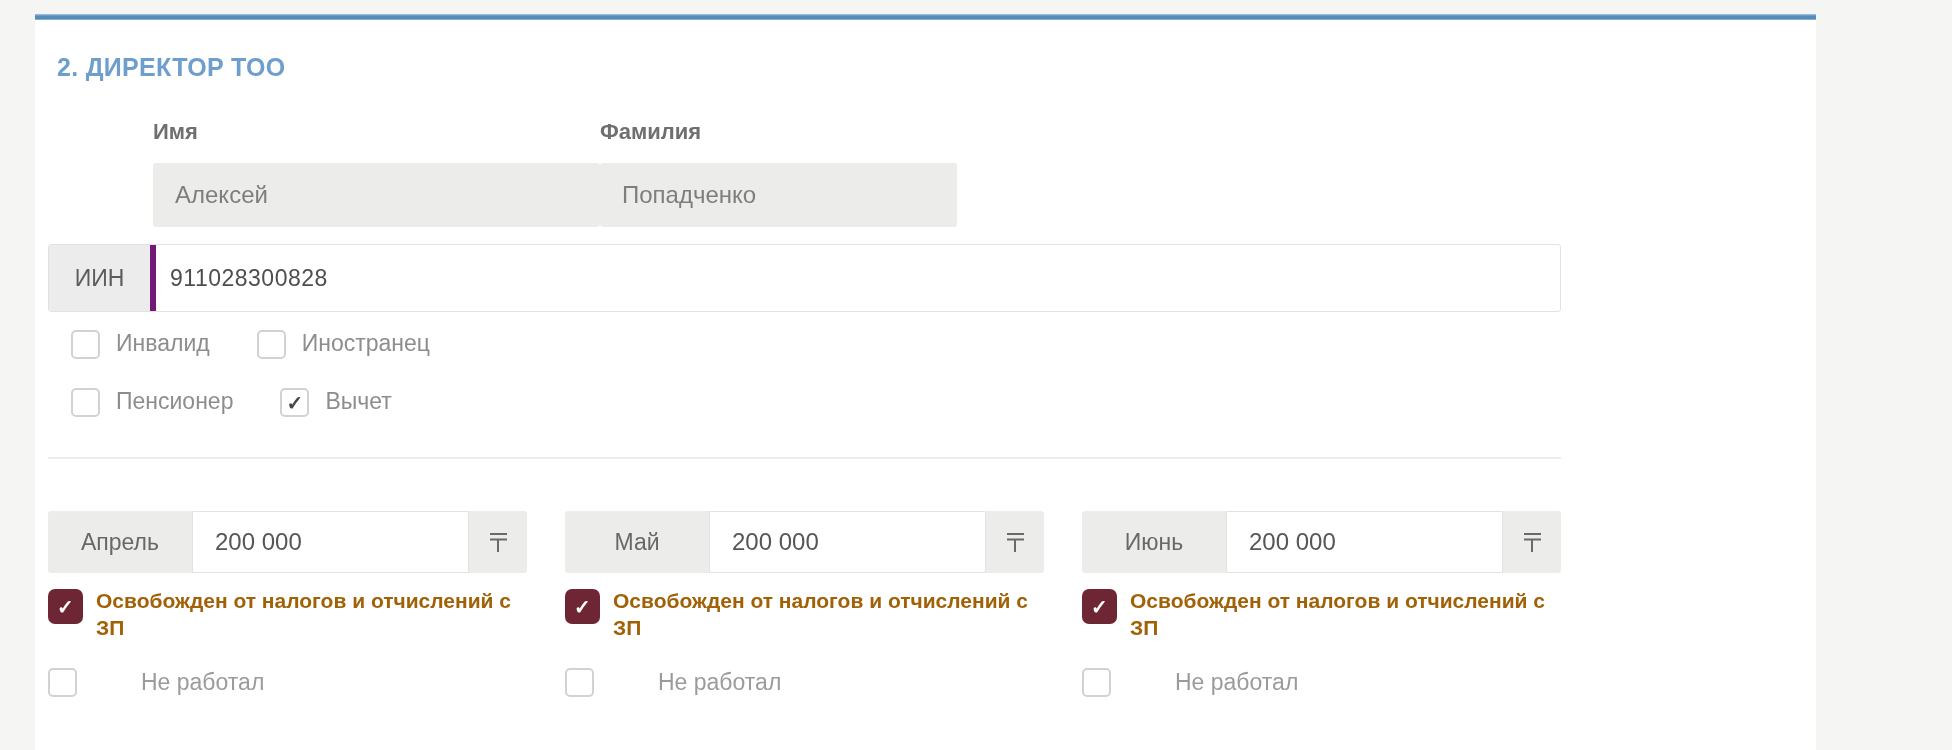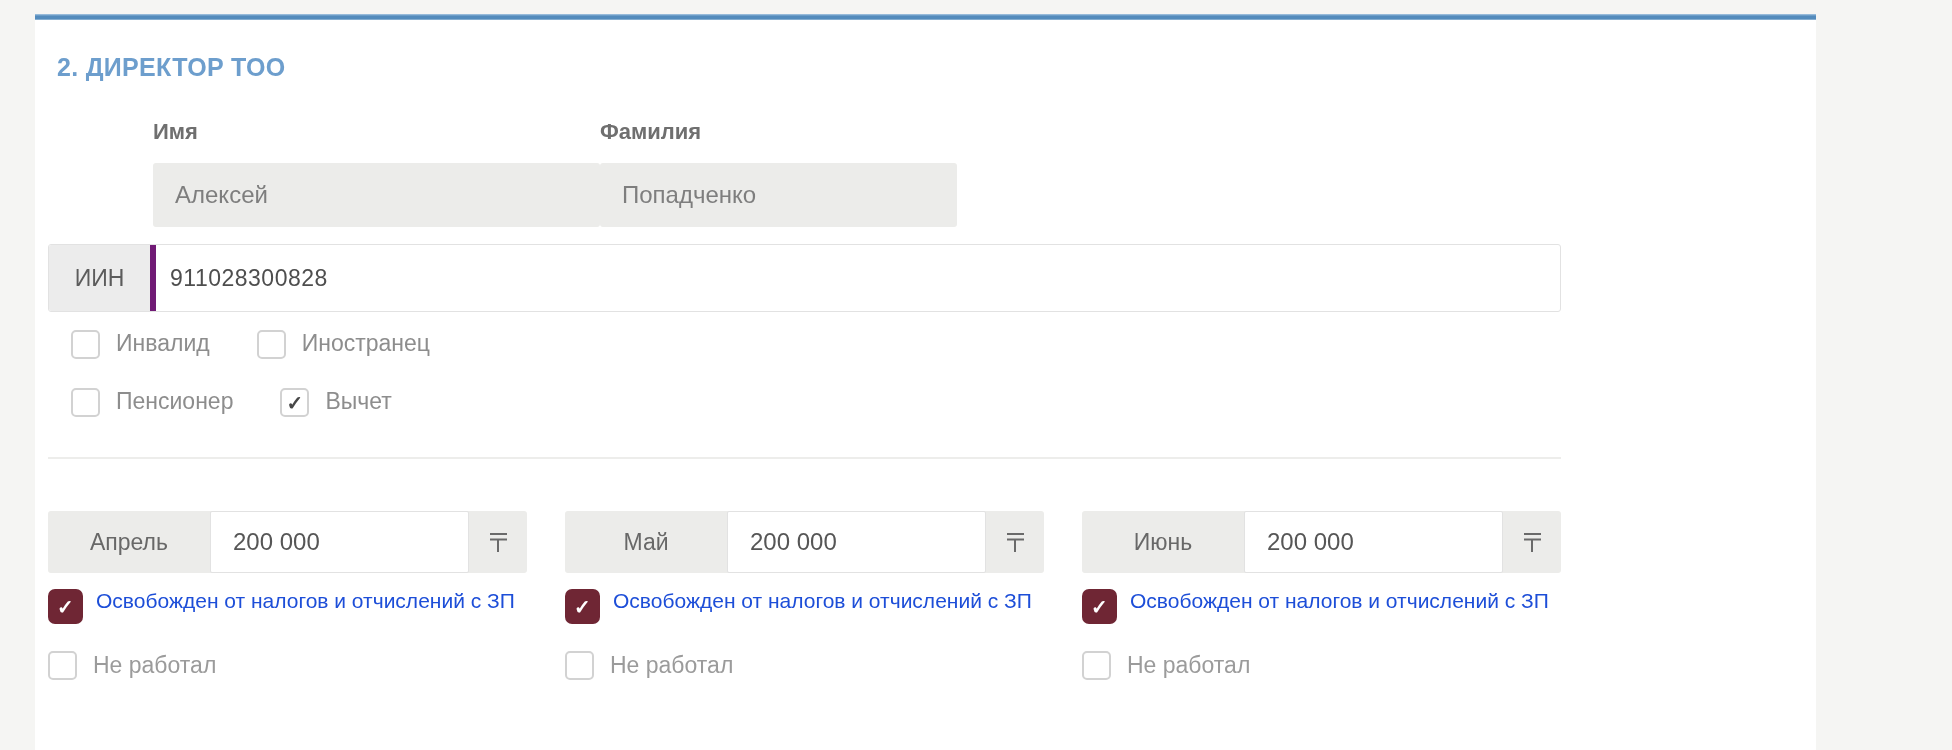--- a/index.html
+++ b/index.html
@@ -75,21 +75,21 @@
 
   
   .months-row { display:flex; margin-top:52px; }
   .month-col { width:479px; }
   .month-col + .month-col { margin-left:38px; }
   .month-group {
     display:flex; height:62px; background:#ececea; border-radius:3px;
     align-items:stretch;
   }
   .month-addon {
-    width:162px; flex:none;
+    width:144px; flex:none;
     display:flex; align-items:center; justify-content:center;
     font-size:23px; color:#686868;
   }
   .month-input {
     flex:1; box-sizing:border-box; background:#fff;
     border:1px solid #e2e2e2; border-radius:2px;
     display:flex; align-items:center; padding-left:22px;
     font-size:24px; color:#565656;
   }
   .tenge-addon {
@@ -110,23 +110,23 @@
 
   .exempt-row { margin-top:14px; display:flex; align-items:flex-start; }
   .maroon-cb {
     width:35px; height:35px; flex:none; margin-top:2px;
     background:#6f2634; border-radius:7px;
     display:flex; align-items:center; justify-content:center;
   }
   .maroon-cb .mark { color:#ffffff; font-size:20px; font-weight:bold; line-height:1; }
   .exempt-text {
     margin-left:13px; width:425px;
-    font-size:21px; line-height:27px; color:#1d4ed8;
-  }
-  .notworked-row { margin-top:27px; display:flex; align-items:center; }
+    font-size:21px; line-height:27px; color:#a16207;font-weight:bold;
+  }
+  .notworked-row { margin-top:27px; display:flex; align-items:center;gap:48px; }
   .notworked-label { margin-left:16px; font-size:23px; color:#9b9b9b; }
 </style>
 </head>
 <body>
 
 <div class="card">
   <div class="accent"></div>
   <div class="content">
 
     <div class="section-title">2. ДИРЕКТОР ТОО</div>

